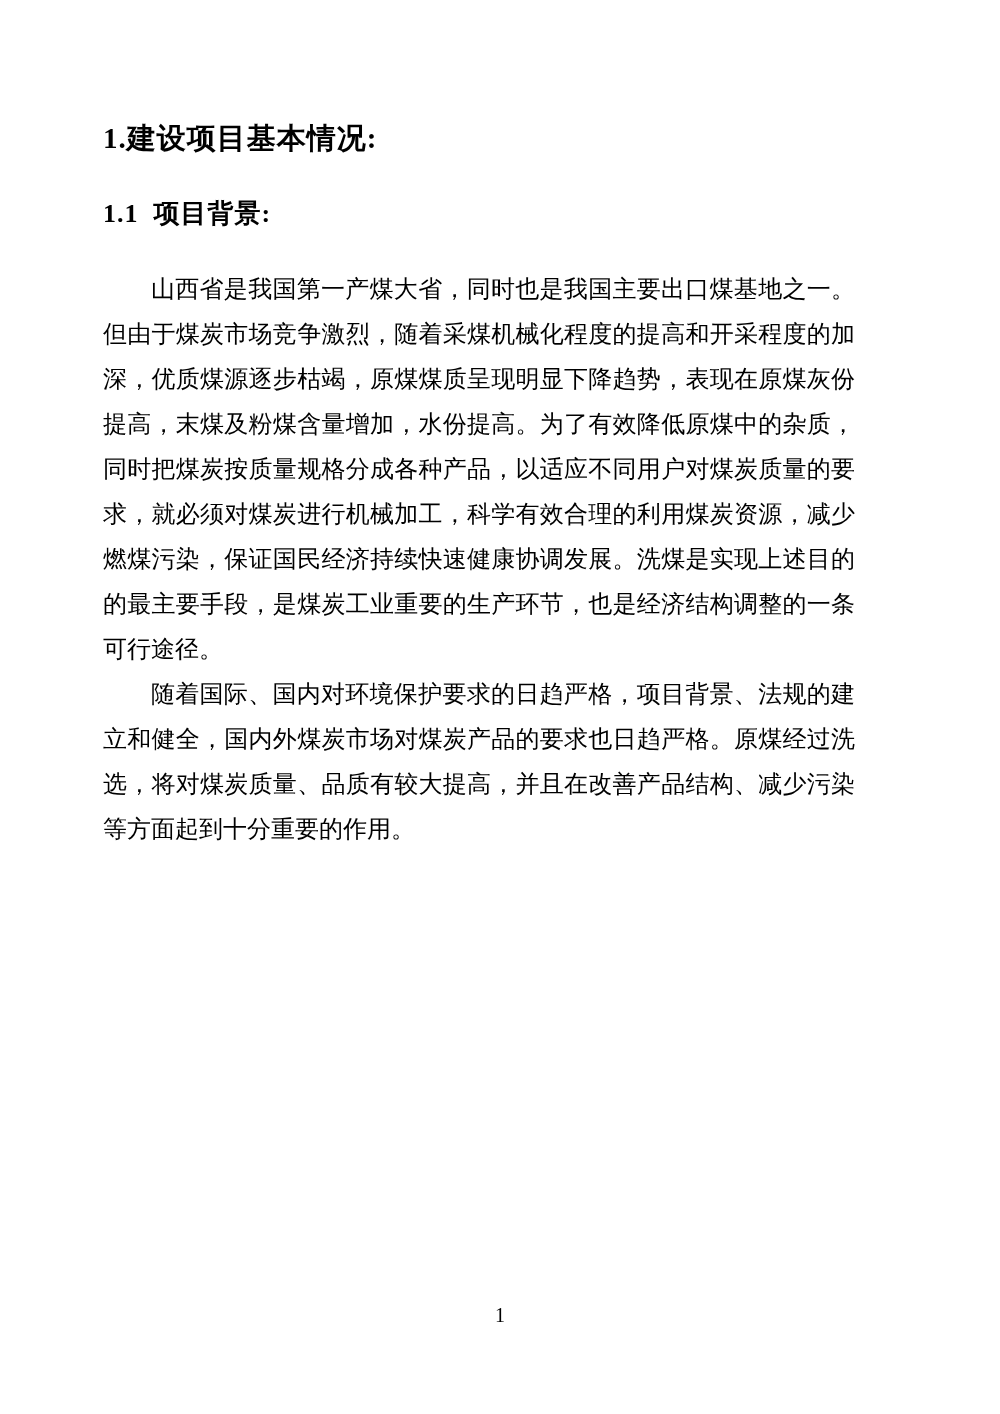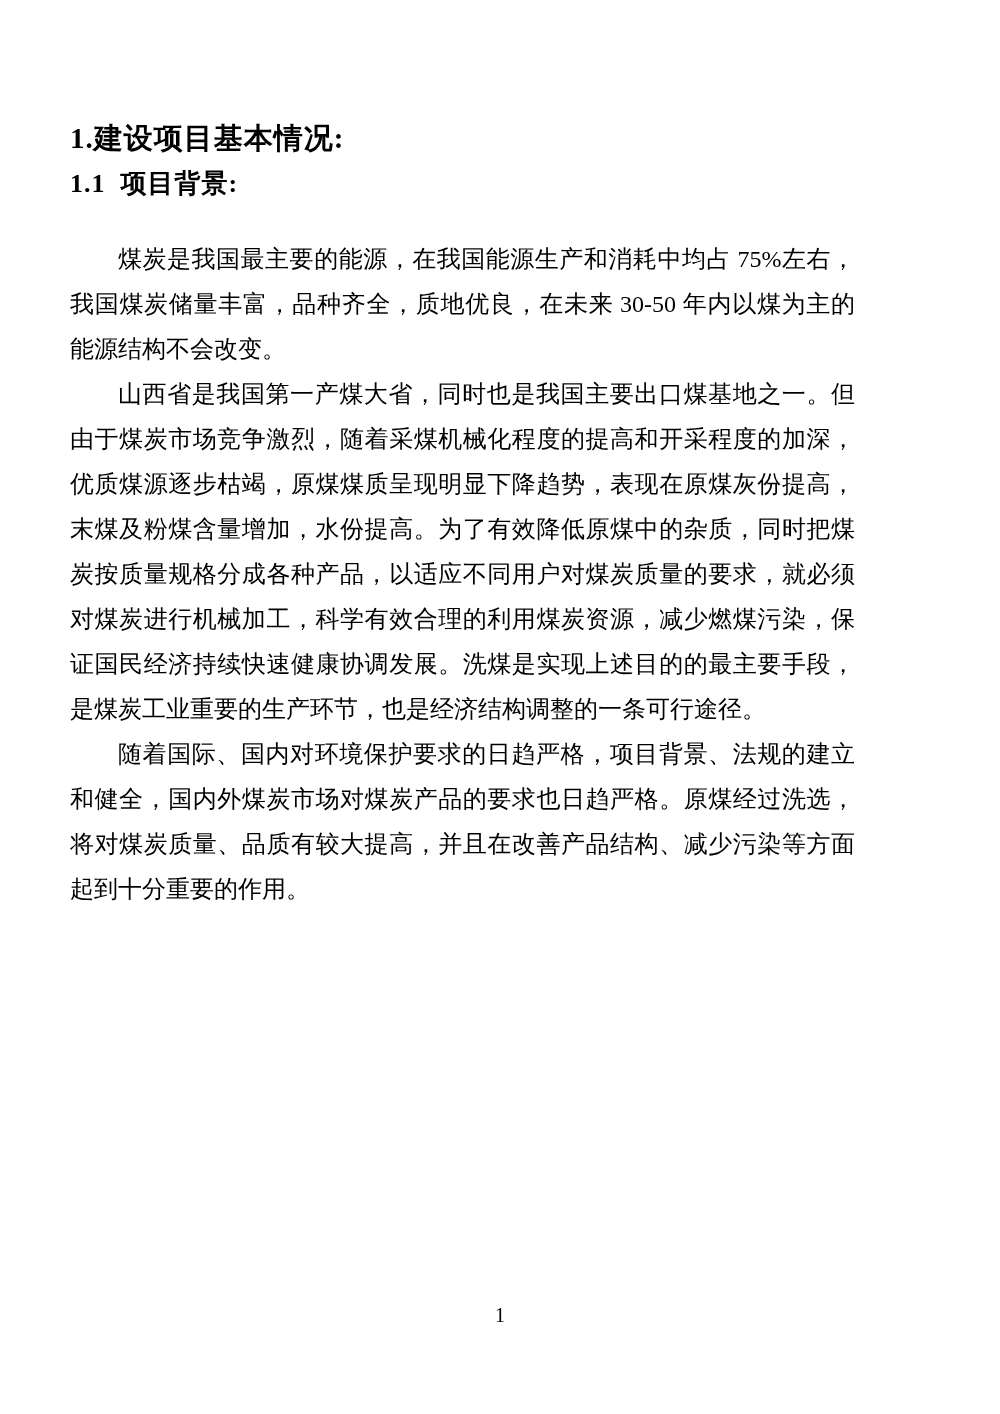--- a/index.html
+++ b/index.html
@@ -7,34 +7,34 @@
     padding: 0;
     background: #ffffff;
   }
   .page {
     position: relative;
     width: 1000px;
     height: 1414px;
     margin: 0 auto;
     background: #ffffff;
     box-sizing: border-box;
-    padding: 122px 145px 0 70px;
+    padding: 122px 145px 0 103px;
     font-family: "Liberation Serif", "DejaVu Serif", serif;
     color: #000000;
     overflow: hidden;
   }
   .heading-1 {
     margin: 0;
     font-size: 29px;
     line-height: 32px;
     font-weight: bold;
     letter-spacing: 1px;
   }
   .heading-2 {
-    margin: 15px 0 0 0;
+    margin: 45px 0 0 0;
     font-size: 26px;
     line-height: 30px;
     font-weight: bold;
     white-space: pre-wrap;
     letter-spacing: 1px;
   }
   .doc-body {
     margin-top: 38px;
   }
   .doc-body p {
@@ -57,19 +57,18 @@
 </style>
 </head>
 <body>
 
 <div class="page">
   <h1 class="heading-1">1.建设项目基本情况:</h1>
 
   <h2 class="heading-2">1.1  项目背景:</h2>
 
   <div class="doc-body">
-    <p>煤炭是我国最主要的能源，在我国能源生产和消耗中均占 75%左右，我国煤炭储量丰富，品种齐全，质地优良，在未来 30-50 年内以煤为主的能源结构不会改变。</p>
     <p>山西省是我国第一产煤大省，同时也是我国主要出口煤基地之一。但由于煤炭市场竞争激烈，随着采煤机械化程度的提高和开采程度的加深，优质煤源逐步枯竭，原煤煤质呈现明显下降趋势，表现在原煤灰份提高，末煤及粉煤含量增加，水份提高。为了有效降低原煤中的杂质，同时把煤炭按质量规格分成各种产品，以适应不同用户对煤炭质量的要求，就必须对煤炭进行机械加工，科学有效合理的利用煤炭资源，减少燃煤污染，保证国民经济持续快速健康协调发展。洗煤是实现上述目的的最主要手段，是煤炭工业重要的生产环节，也是经济结构调整的一条可行途径。</p>
     <p>随着国际、国内对环境保护要求的日趋严格，项目背景、法规的建立和健全，国内外煤炭市场对煤炭产品的要求也日趋严格。原煤经过洗选，将对煤炭质量、品质有较大提高，并且在改善产品结构、减少污染等方面起到十分重要的作用。</p>
   </div>
 
   <div class="page-number">1</div>
 </div>
 
 </body></html>

